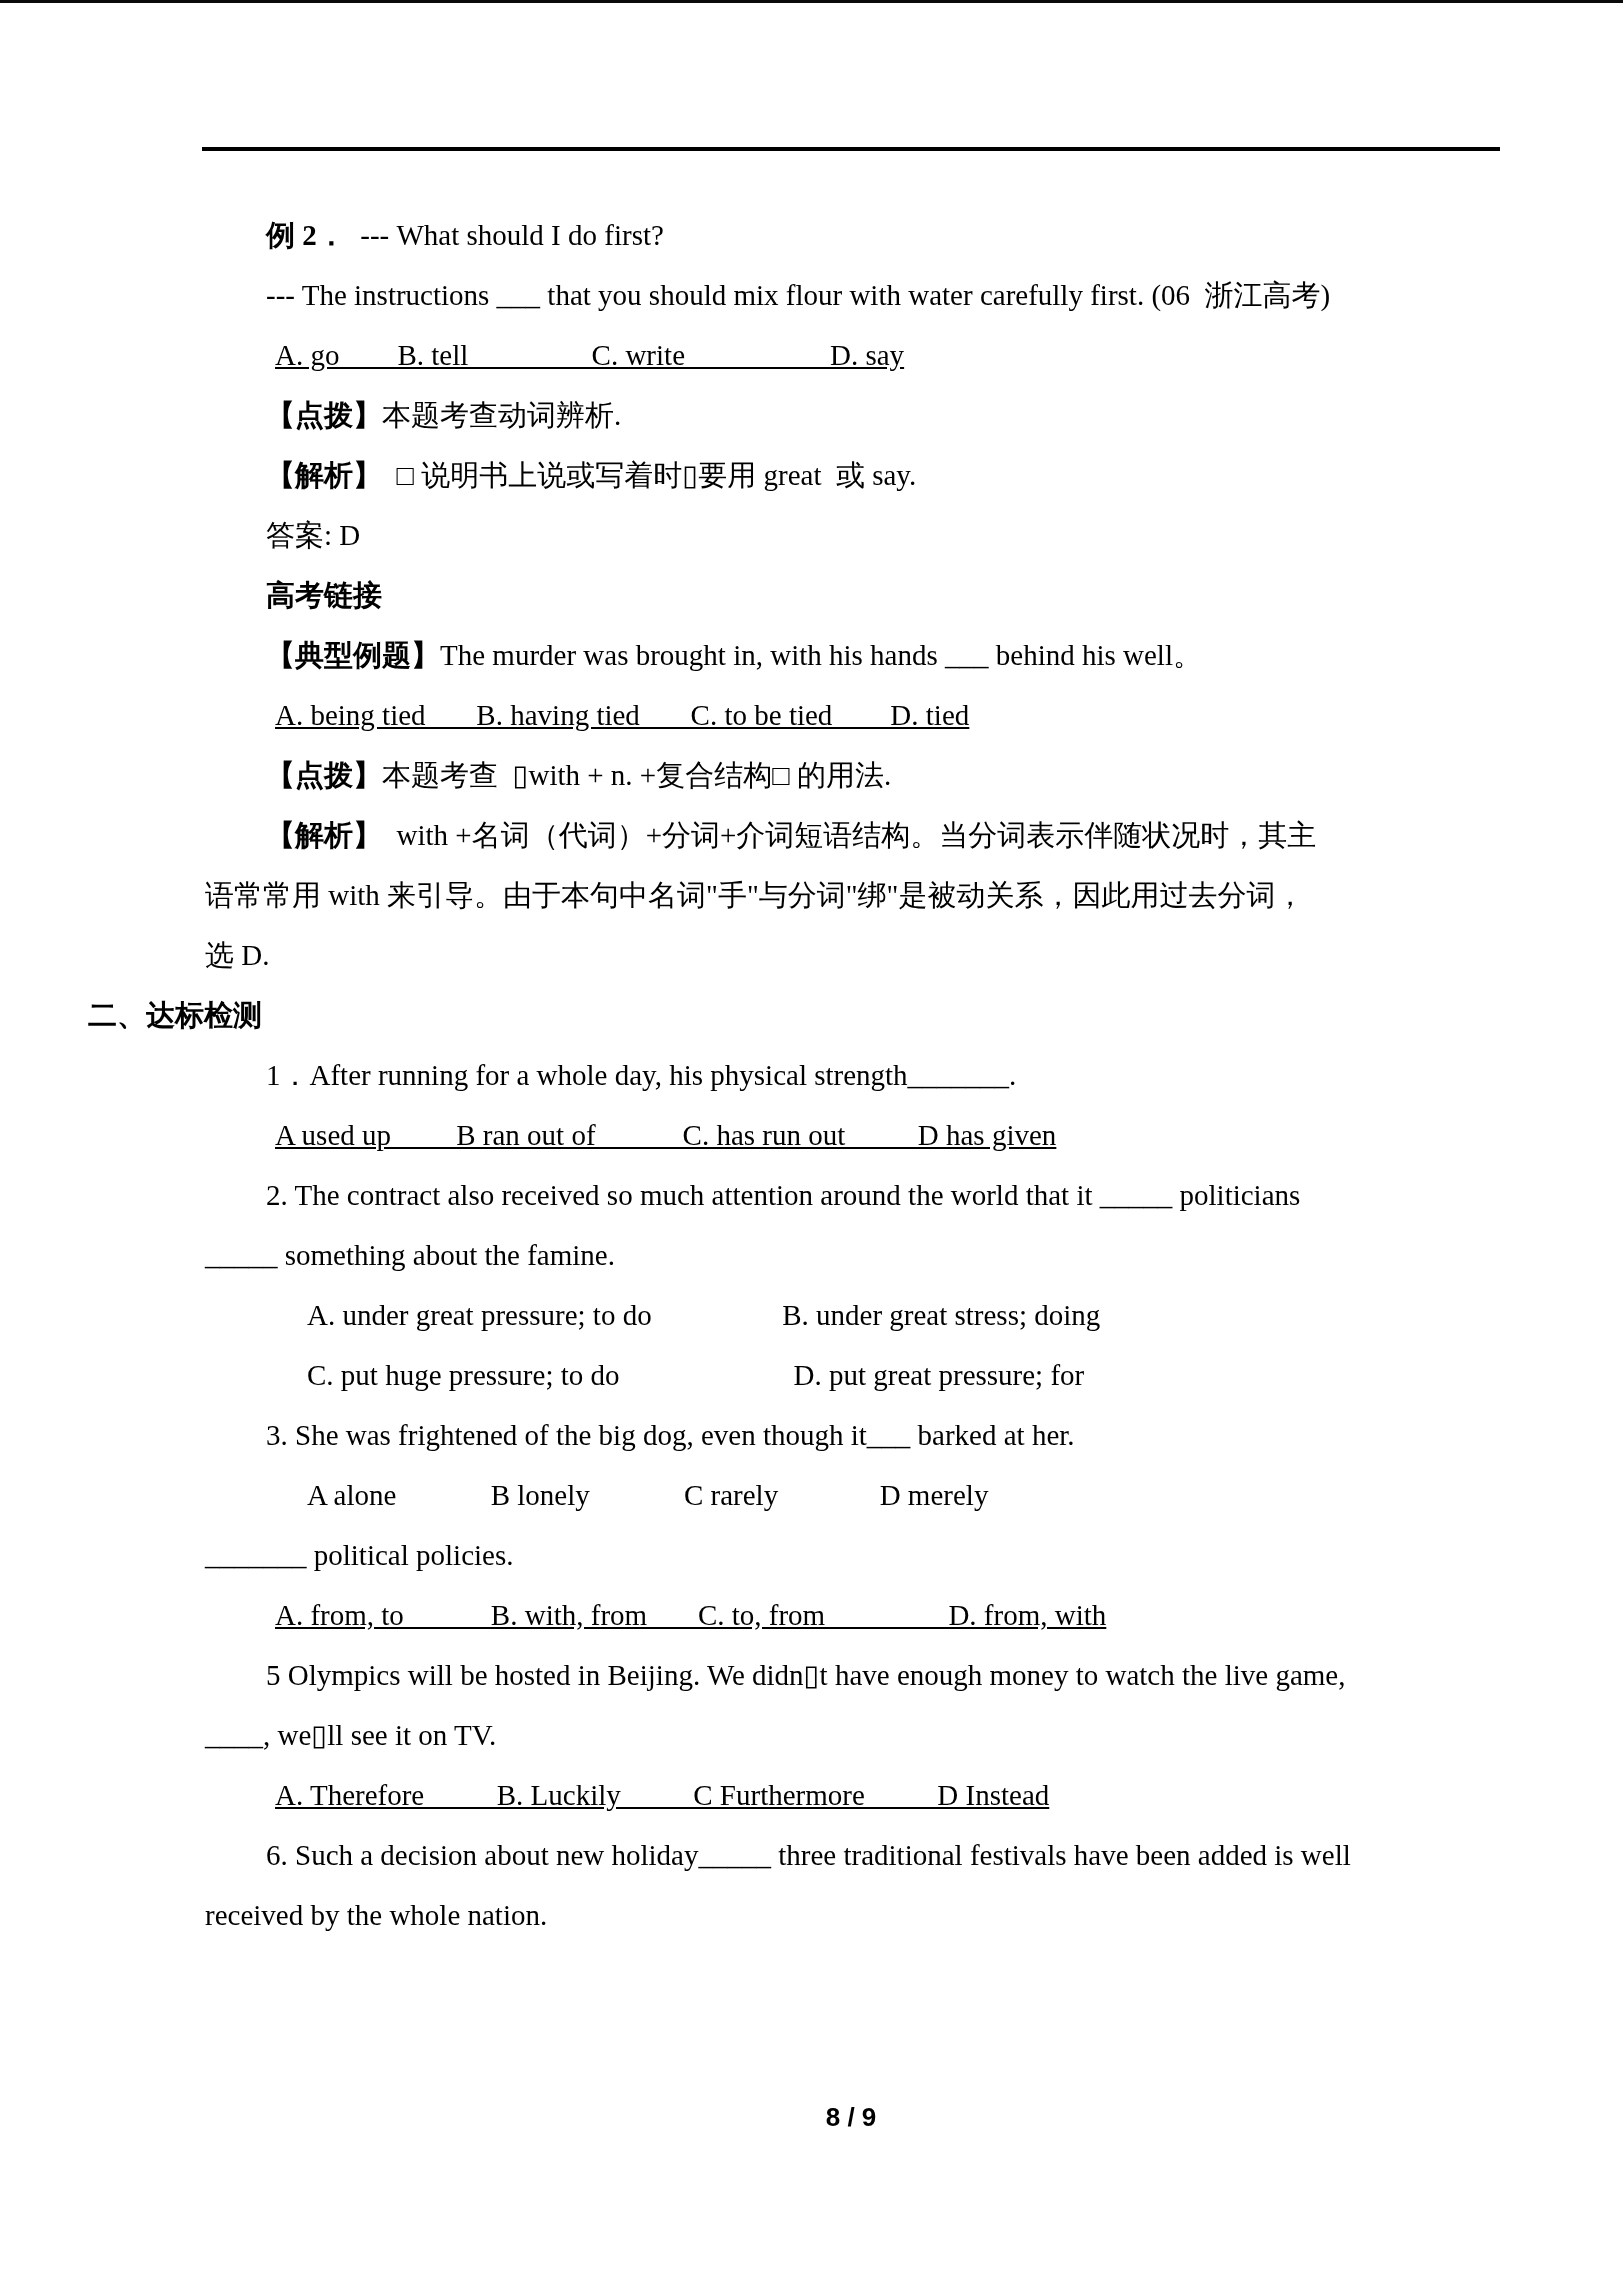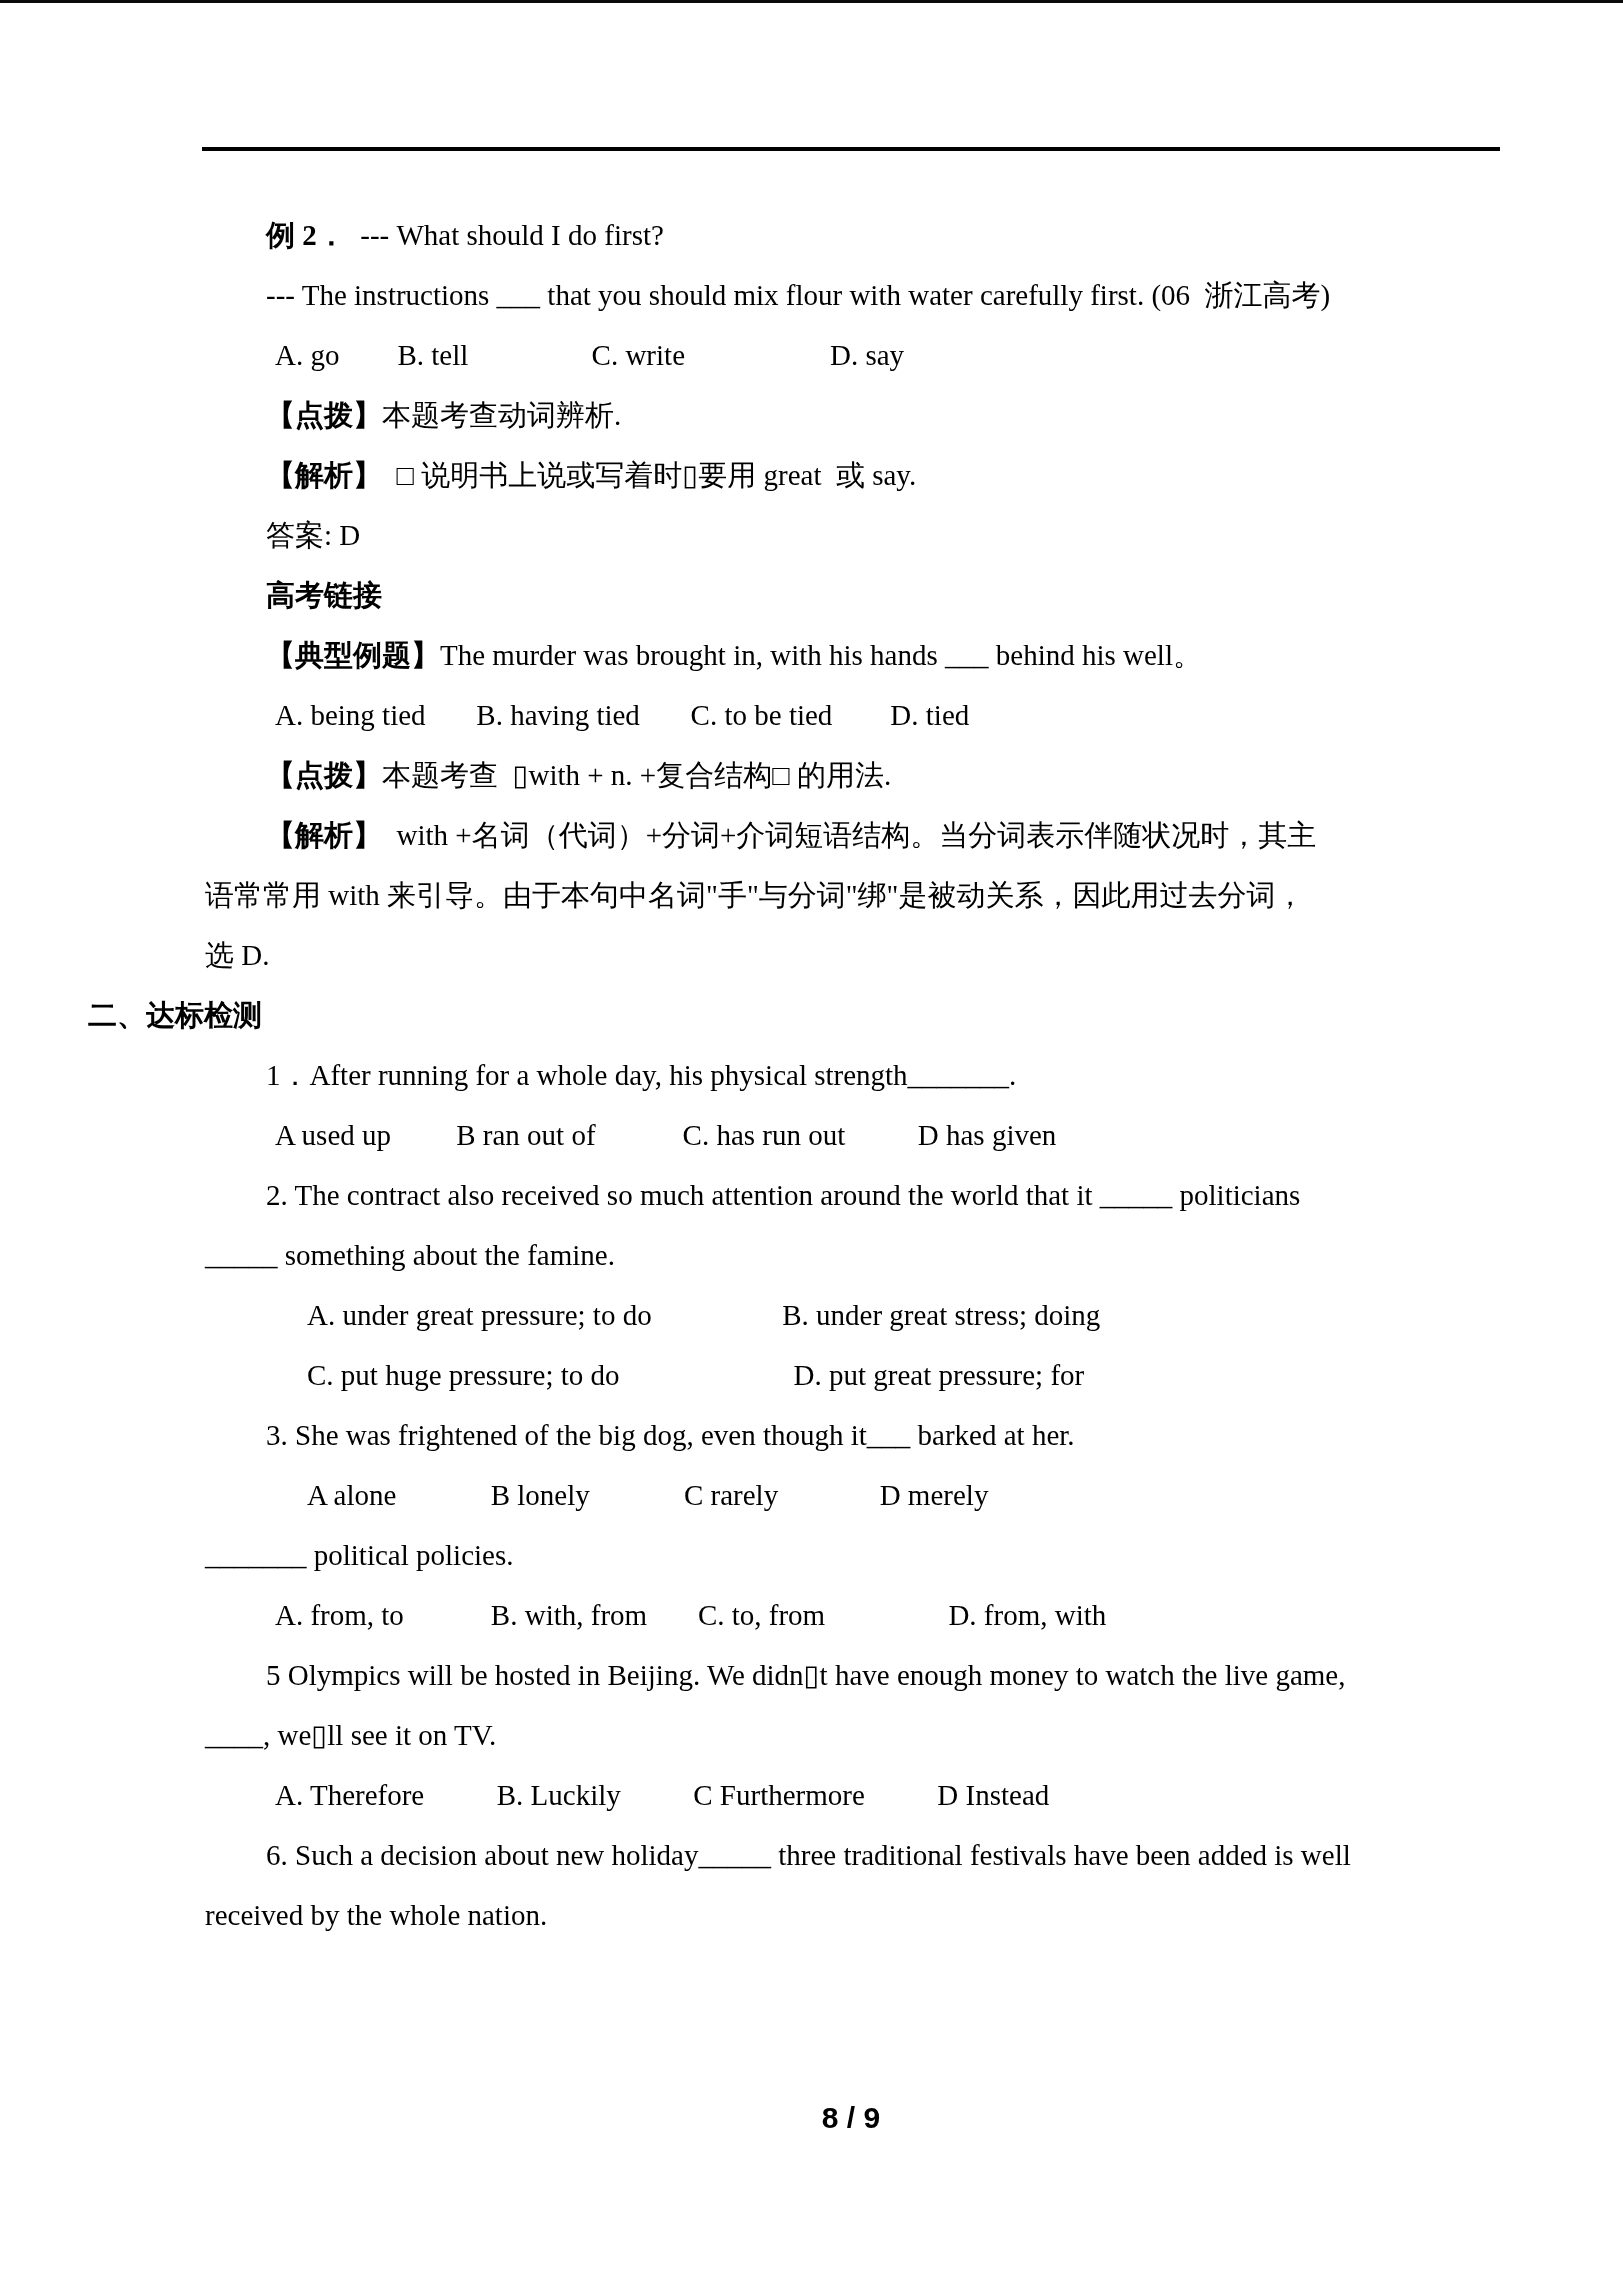--- a/index.html
+++ b/index.html
@@ -39,33 +39,33 @@
     left: 0;
     width: 1623px;
   }
   .line {
     height: 60px;
     line-height: 60px;
     white-space: pre;
   }
   .b { font-weight: bold; text-align: center; }
   .ind-body  { padding-left: 266px; }
-  .ind-opt   { padding-left: 275px; }
+  .ind-opt   { padding-left: 275px; text-decoration: underline; }
   .ind-opt2  { padding-left: 307px; }
   .ind-flush { padding-left: 205px; }
   .ind-h2    { padding-left: 88px; font-weight: bold; }
   .footer {
     position: absolute;
     top: 2101px;
     left: 202px;
     width: 1298px;
     text-align: center;
     font-family: "Liberation Sans", "DejaVu Sans", sans-serif;
     font-weight: bold;
-    font-size: 30px;
+    font-size: 26px;
     line-height: 33px;
     white-space: pre;
   }
 </style>
 </head>
 <body>
 
 <div class="page">
   <div class="top-bar"></div>
   <div class="header-rule"></div>

